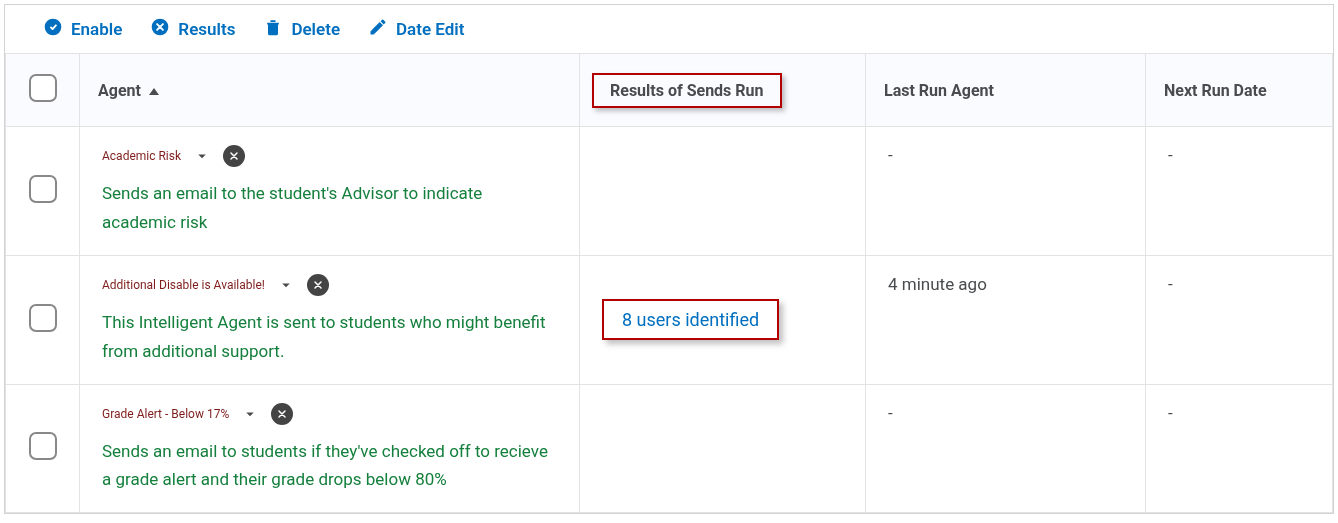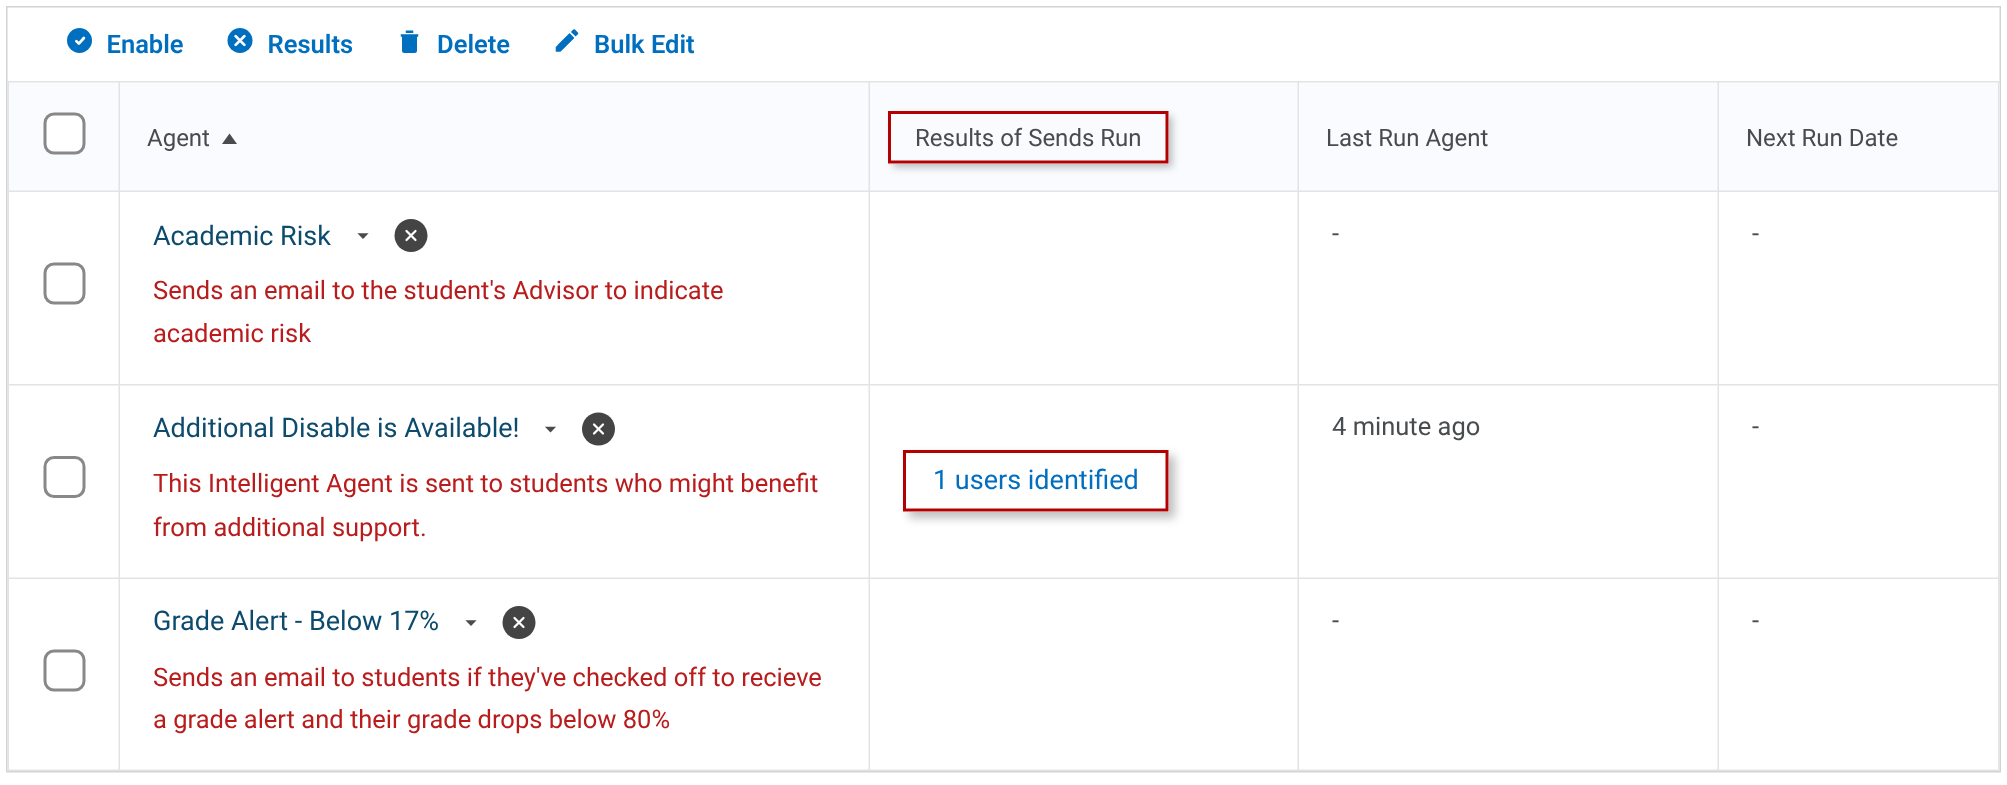--- a/index.html
+++ b/index.html
@@ -29,21 +29,21 @@
       cursor: pointer;
     }
     .toolbar-btn svg { width: 20px; height: 20px; }
     table {
       width: 100%;
       border-collapse: collapse;
     }
     thead th {
       background: #f9fbff;
       text-align: left;
-      font-weight: 400;
+      font-weight: 700;
       font-size: 16px;
       color: #494c4e;
       padding: 20px 18px;
       border: 1px solid #e3e3e3;
     }
     thead th.checkbox-col { width: 74px; text-align: center; }
     thead th.agent-col { width: 500px; }
     thead th.results-col { width: 286px; }
     thead th.lastrun-col { width: 280px; }
     thead th.nextrun-col { }
@@ -67,43 +67,43 @@
       cursor: pointer;
       background: #fff;
     }
     .agent-title-row {
       display: flex;
       align-items: center;
       gap: 12px;
       margin-bottom: 12px;
     }
     .agent-link {
-      color: #0c4a6e;
-      font-size: 18px;
+      color: #7f1d1d;
+      font-size: 12px;
       cursor: pointer;
     }
     .chevron {
       cursor: pointer;
       display: inline-flex;
     }
     .chevron svg { width: 18px; height: 18px; }
     .disabled-icon {
       width: 22px;
       height: 22px;
       border-radius: 50%;
       background: #444;
       display: inline-flex;
       align-items: center;
       justify-content: center;
     }
     .disabled-icon svg { width: 12px; height: 12px; }
     .agent-desc {
       font-size: 17px;
       line-height: 1.7;
-      color: #b91c1c;
+      color: #15803d;
     }
     .sort-arrow {
       display: inline-block;
       margin-left: 4px;
       width: 0; height: 0;
       border-left: 5px solid transparent;
       border-right: 5px solid transparent;
       border-bottom: 7px solid #494c4e;
       vertical-align: middle;
     }
@@ -161,21 +161,21 @@
       </span>
       <span>Delete</span>
     </div>
     <div class="toolbar-btn">
       <span>
         <svg viewBox="0 0 24 24" fill="#006FBF">
             <path d="M3 17.25V21h3.75L17.81 9.94l-3.75-3.75L3 17.25zM20.71 7.04a1 1 0 000-1.41l-2.34-2.34a1 1 0 00-1.41 0l-1.83 1.83 3.75 3.75 1.83-1.83z"></path>
             <path d="M5 15l9-9 3.75 3.75-9 9H5V15z" opacity="0.6"></path>
           </svg>
       </span>
-      <span>Bulk Edit</span>
+      <span>Date Edit</span>
     </div>
   </div>
 
   <table>
     <thead>
       <tr>
         <th class="checkbox-col">
           <span class="chkbox"></span>
         </th>
         <th class="agent-col">
@@ -237,21 +237,21 @@
             <span class="disabled-icon">
               <svg viewBox="0 0 24 24" stroke="#fff" stroke-width="3" stroke-linecap="round">
                   <path d="M6 6l12 12M18 6L6 18"></path>
                 </svg>
             </span>
           </div>
           <div class="agent-desc">This Intelligent Agent is sent to students who might benefit from additional support.</div>
         </td>
         <td class="results-cell">
           <span class="highlight-box">
-            <span class="results-link">1 users identified</span>
+            <span class="results-link">8 users identified</span>
           </span>
         </td>
         <td class="lastrun-cell">4 minute ago</td>
         <td class="nextrun-cell">-</td>
       </tr>
 
       <tr>
         <td class="checkbox-cell">
           <span class="chkbox"></span>
         </td>

